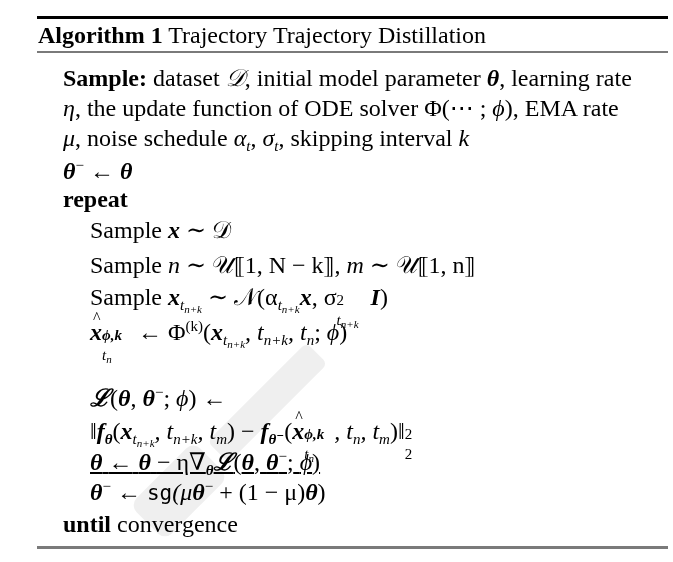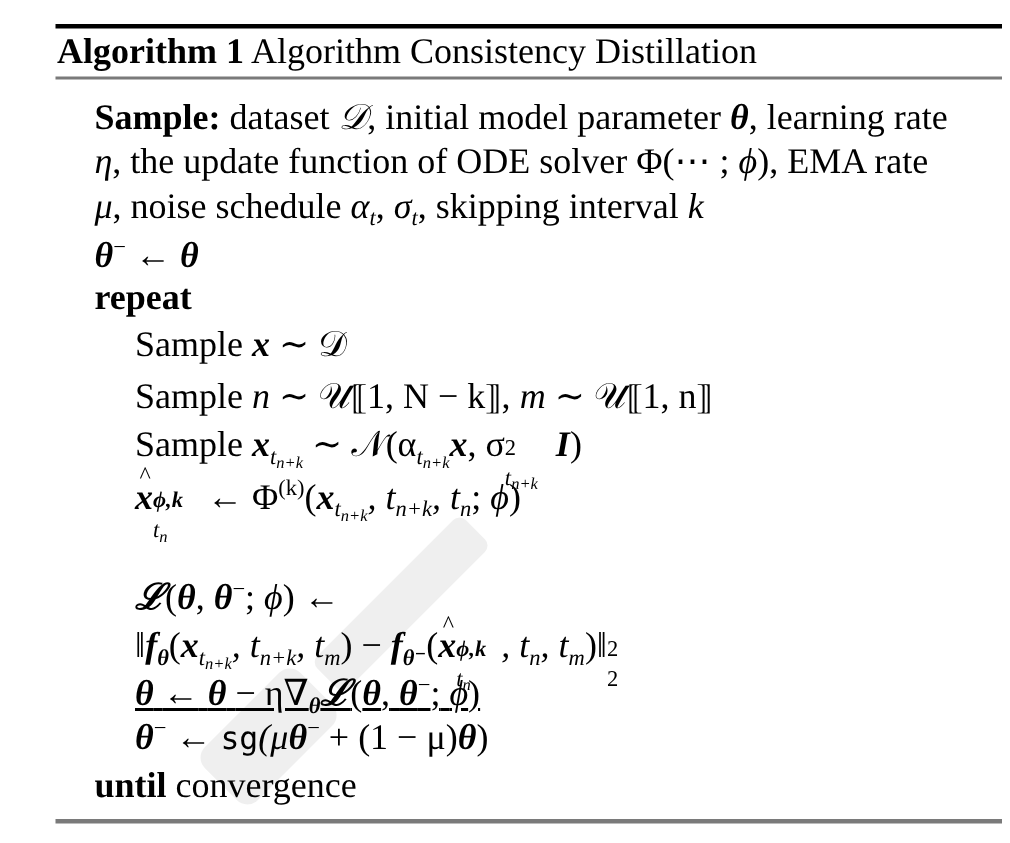--- a/index.html
+++ b/index.html
@@ -48,21 +48,21 @@
     pointer-events: none; opacity: 0.06;
   }
 </style>
 </head>
 <body>
 
 <div class="rule rule-top"></div>
 
 <div class="caption">
   <b>Algorithm 1</b>
-  <span>Algorithm Consistency Distillation</span>
+  <span>Trajectory Trajectory Distillation</span>
 </div>
 
 <div class="rule rule-mid"></div>
 
 <div class="line l0" style="top:63px;">
   <span class="kw">Sample:</span>
   <span>dataset</span>
   <span class="cal">𝒟</span><span>, initial model parameter</span>
   <span class="mb">θ</span><span>, learning rate</span>
 </div>

